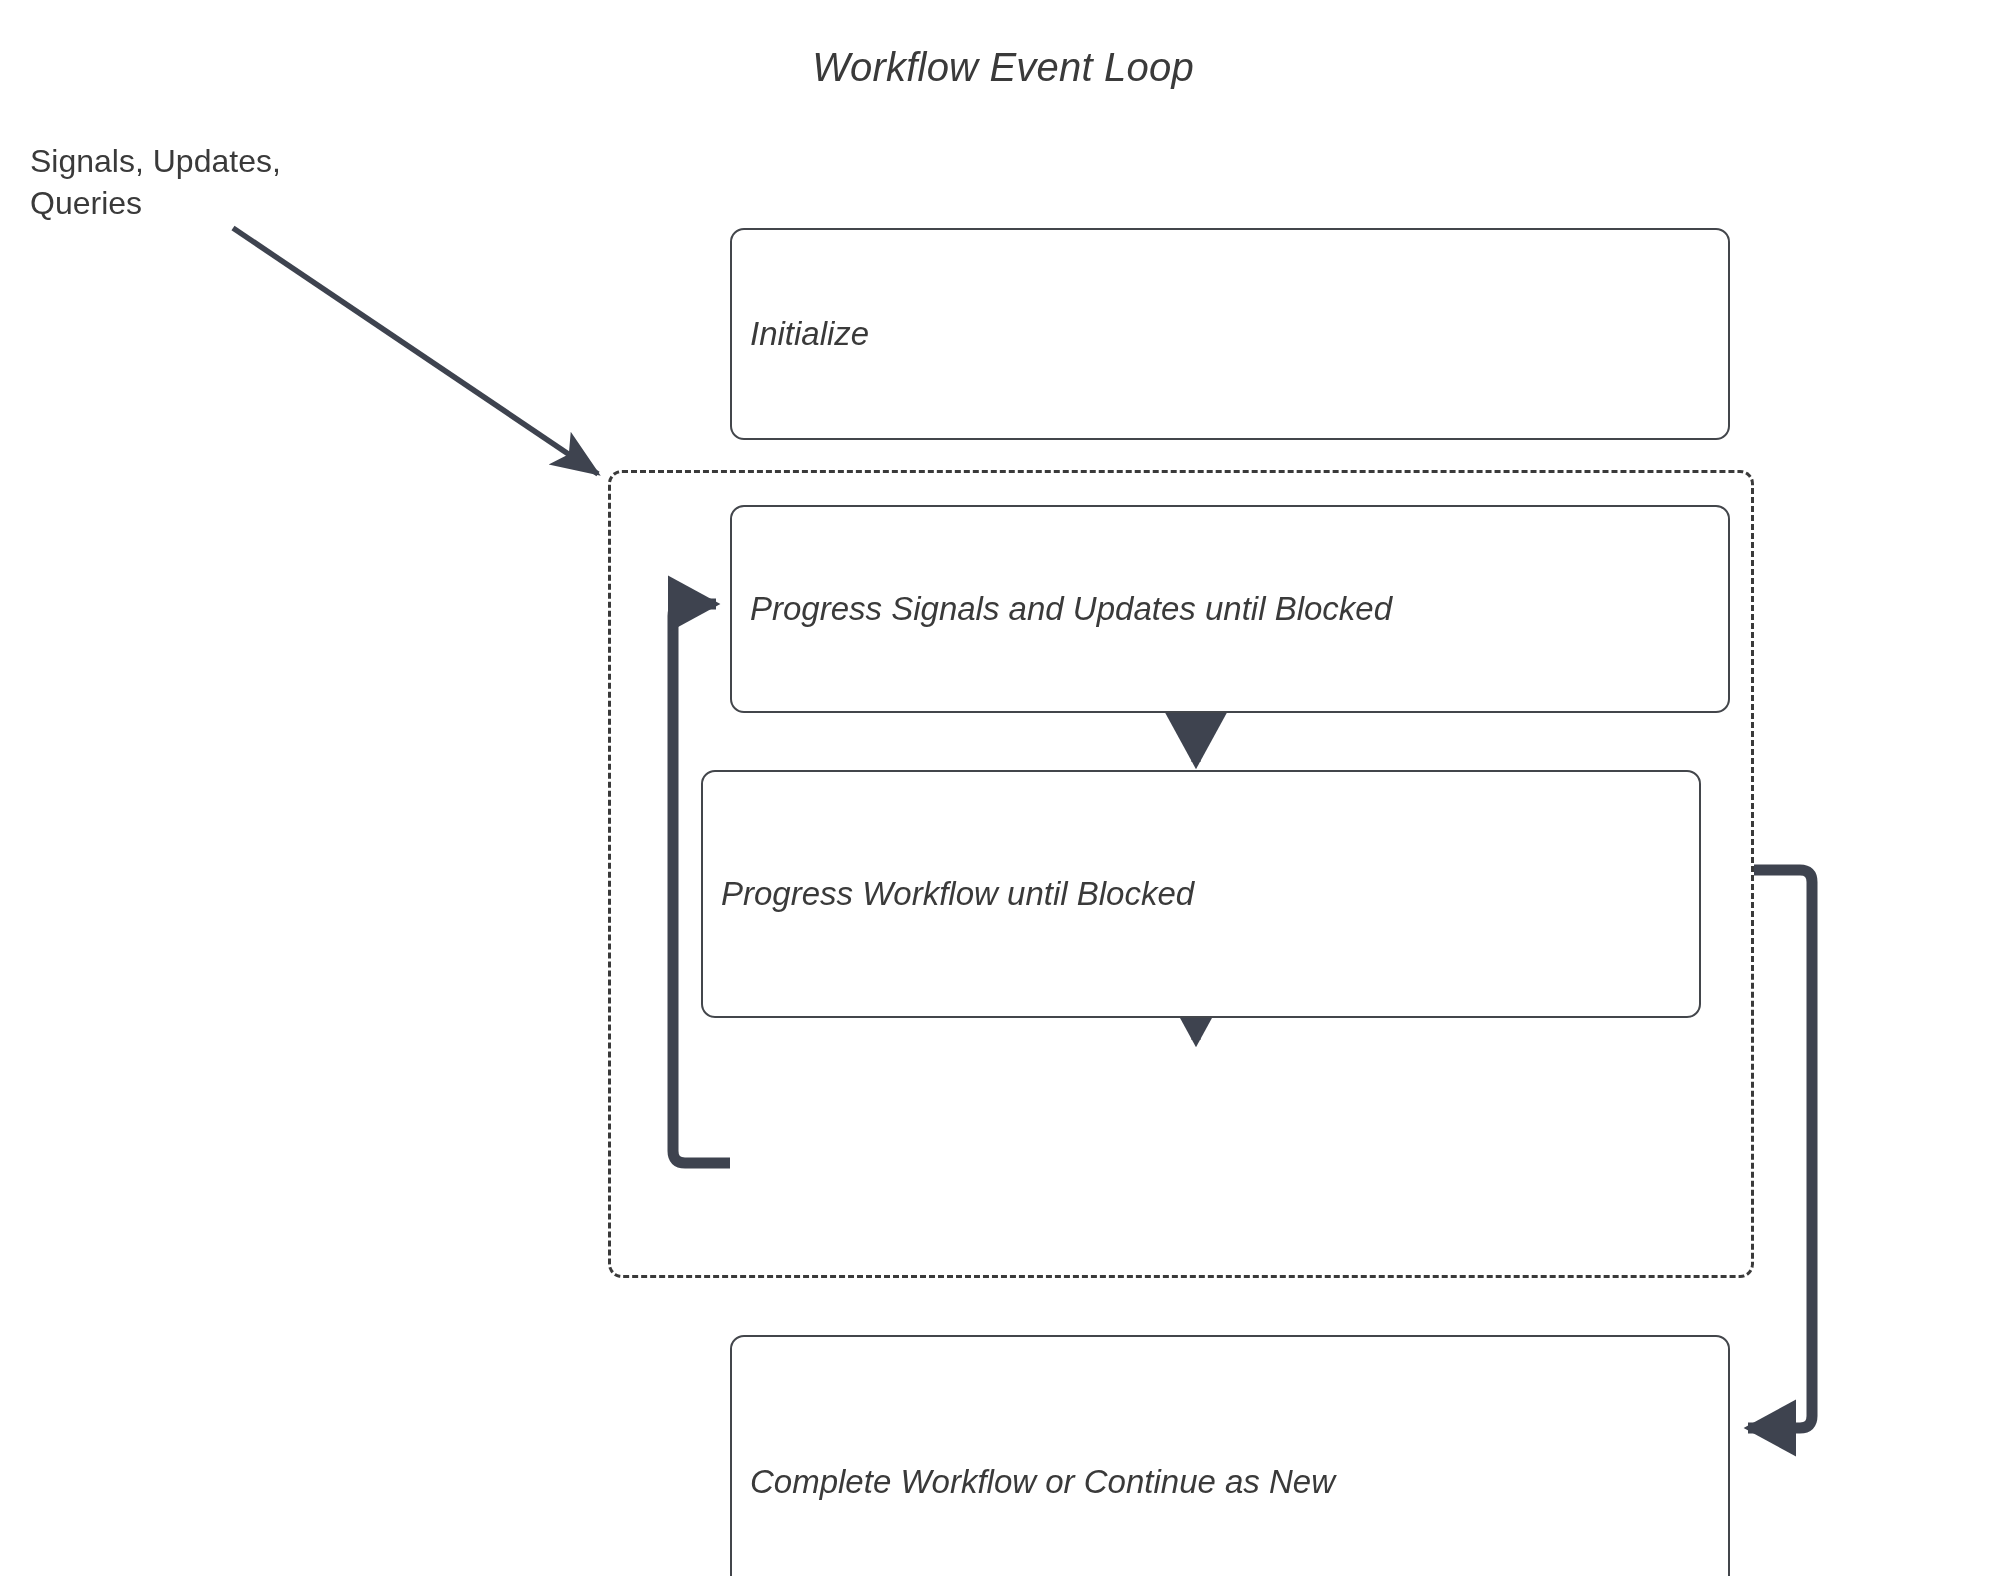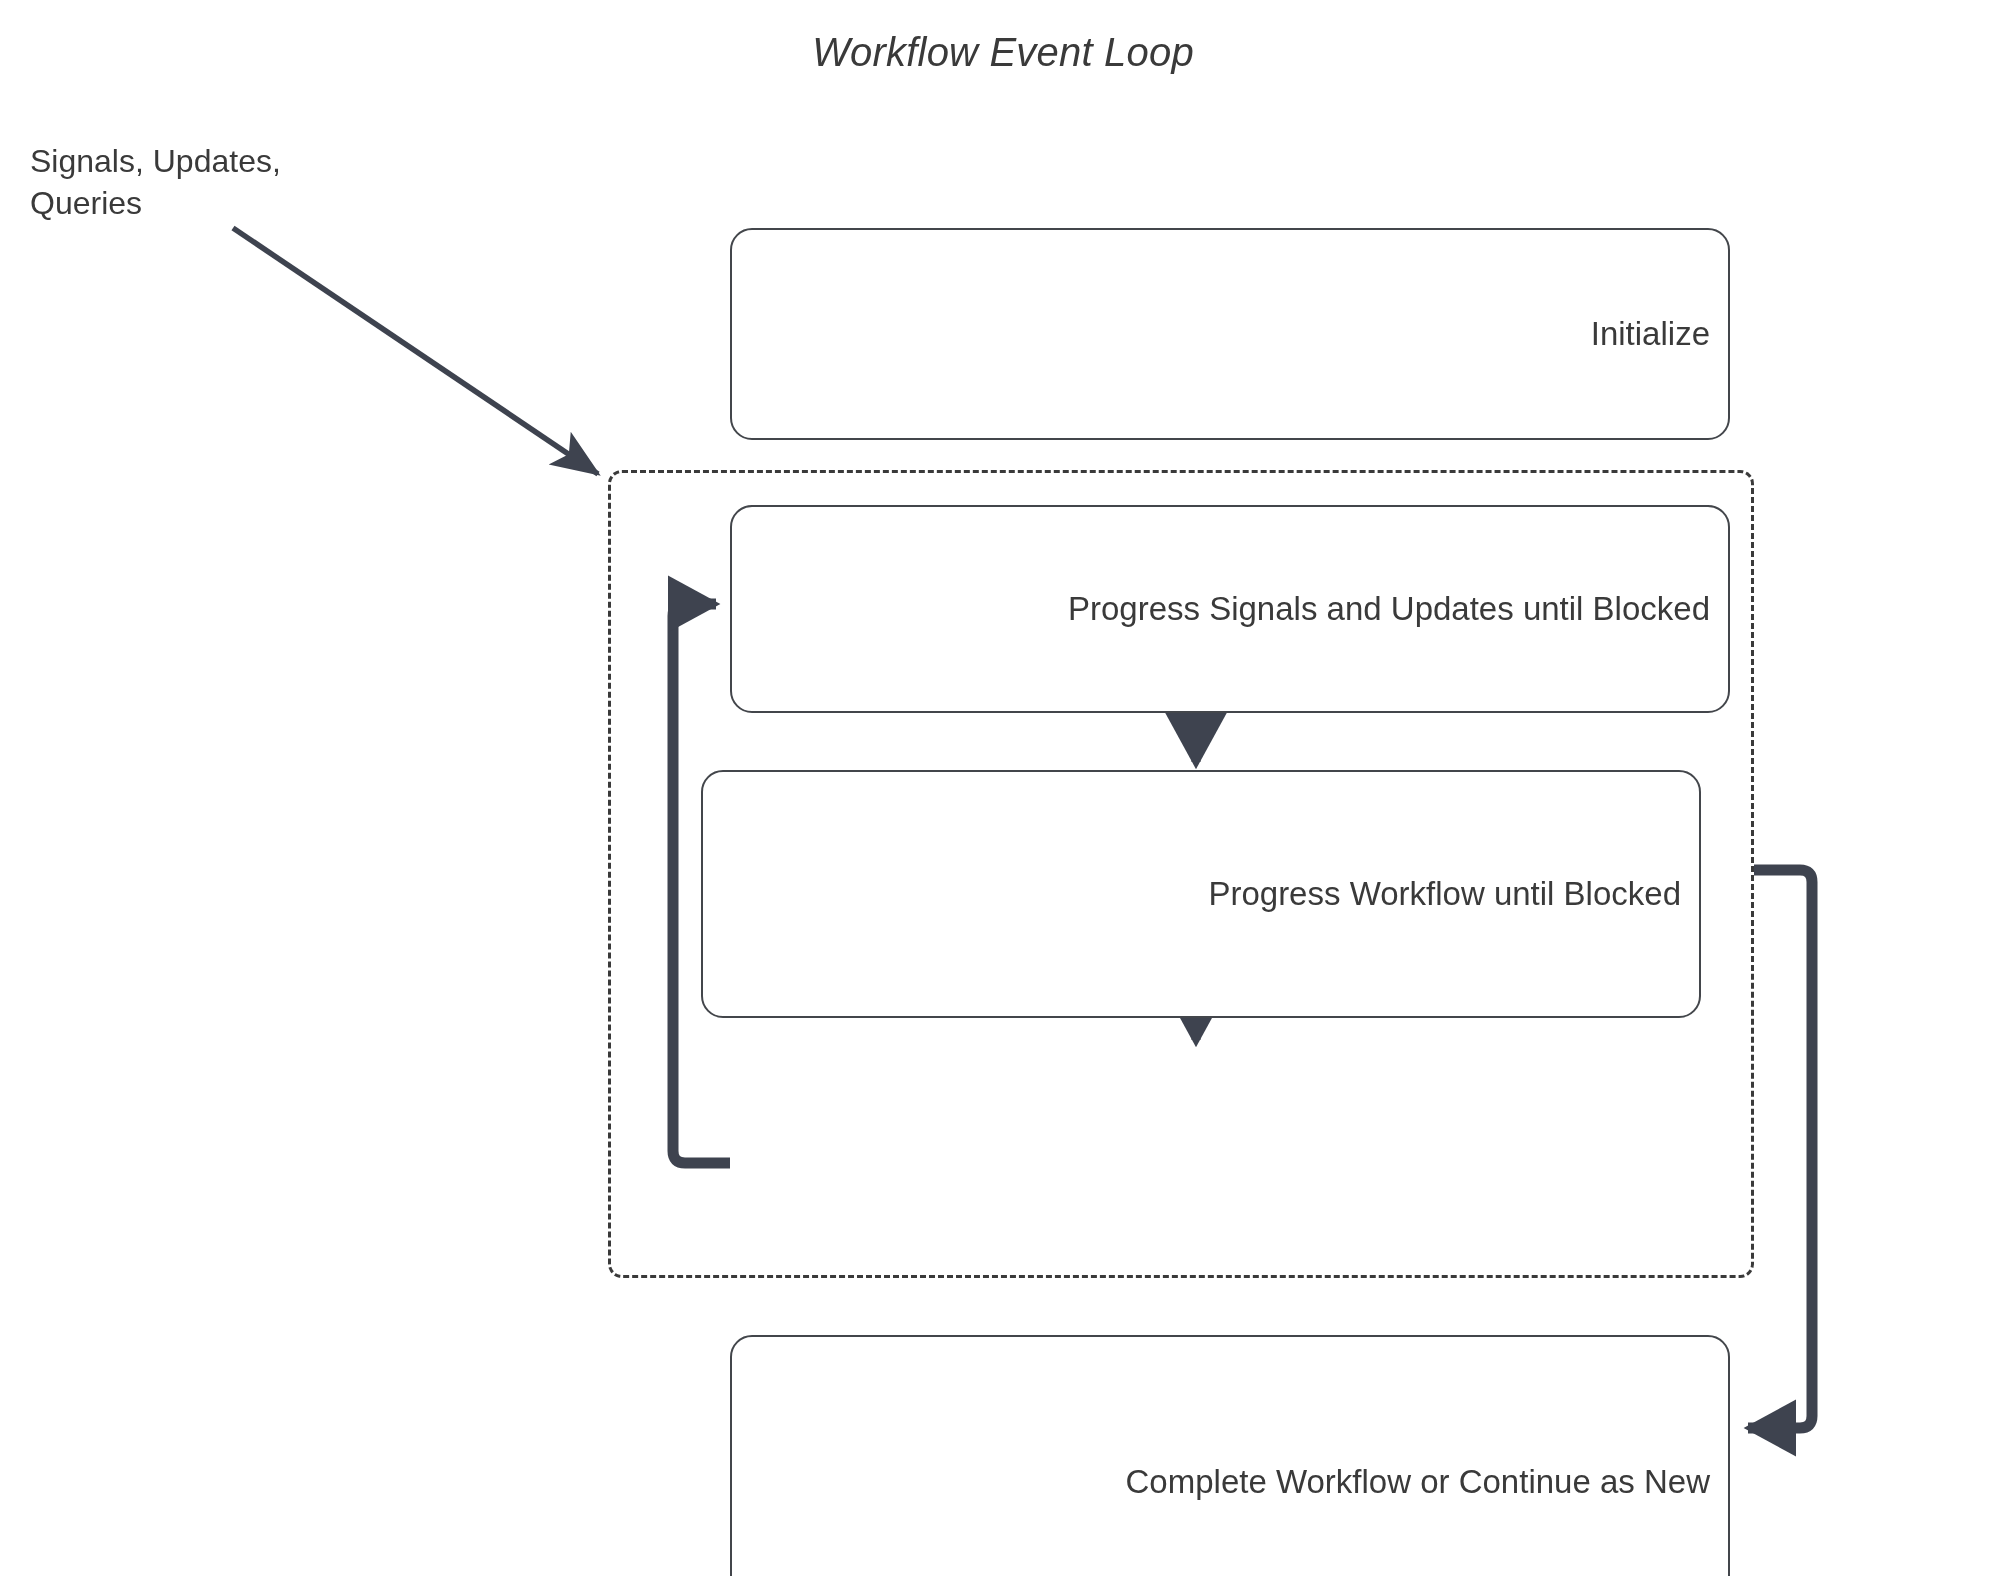--- a/index.html
+++ b/index.html
@@ -25,21 +25,21 @@
     left: 0;
     top: 0;
     width: 2006px;
     height: 1576px;
     pointer-events: none;
   }
 
   .diagram-title {
     position: absolute;
     left: 0;
-    top: 30px;
+    top: 45px;
     width: 2006px;
     text-align: center;
     font-size: 40px;
     font-style: italic;
     color: #3a3a3a;
     letter-spacing: 0.2px;
   }
 
   .ext-label {
     position: absolute;
@@ -50,25 +50,26 @@
     font-size: 32px;
     line-height: 42px;
     color: #3a3a3a;
     white-space: pre-line;
   }
 
   .node {
     position: absolute;
     box-sizing: border-box;
     border: 2px solid #43464b;
-    border-radius: 22px;
+    border-radius: 14px;
     background: #ffffff;
     display: flex;
     align-items: center;
-    justify-content: flex-end;
+    justify-content: flex-start;
+    font-style: italic;
   }
   .node .node-label {
     font-size: 33px;
     color: #3a3a3a;
     text-align: center;
     line-height: 40px;
     padding: 0 18px;
   }
 
   #node-initialize        { left: 730px; top: 228px;  width: 1000px; height: 212px; }

